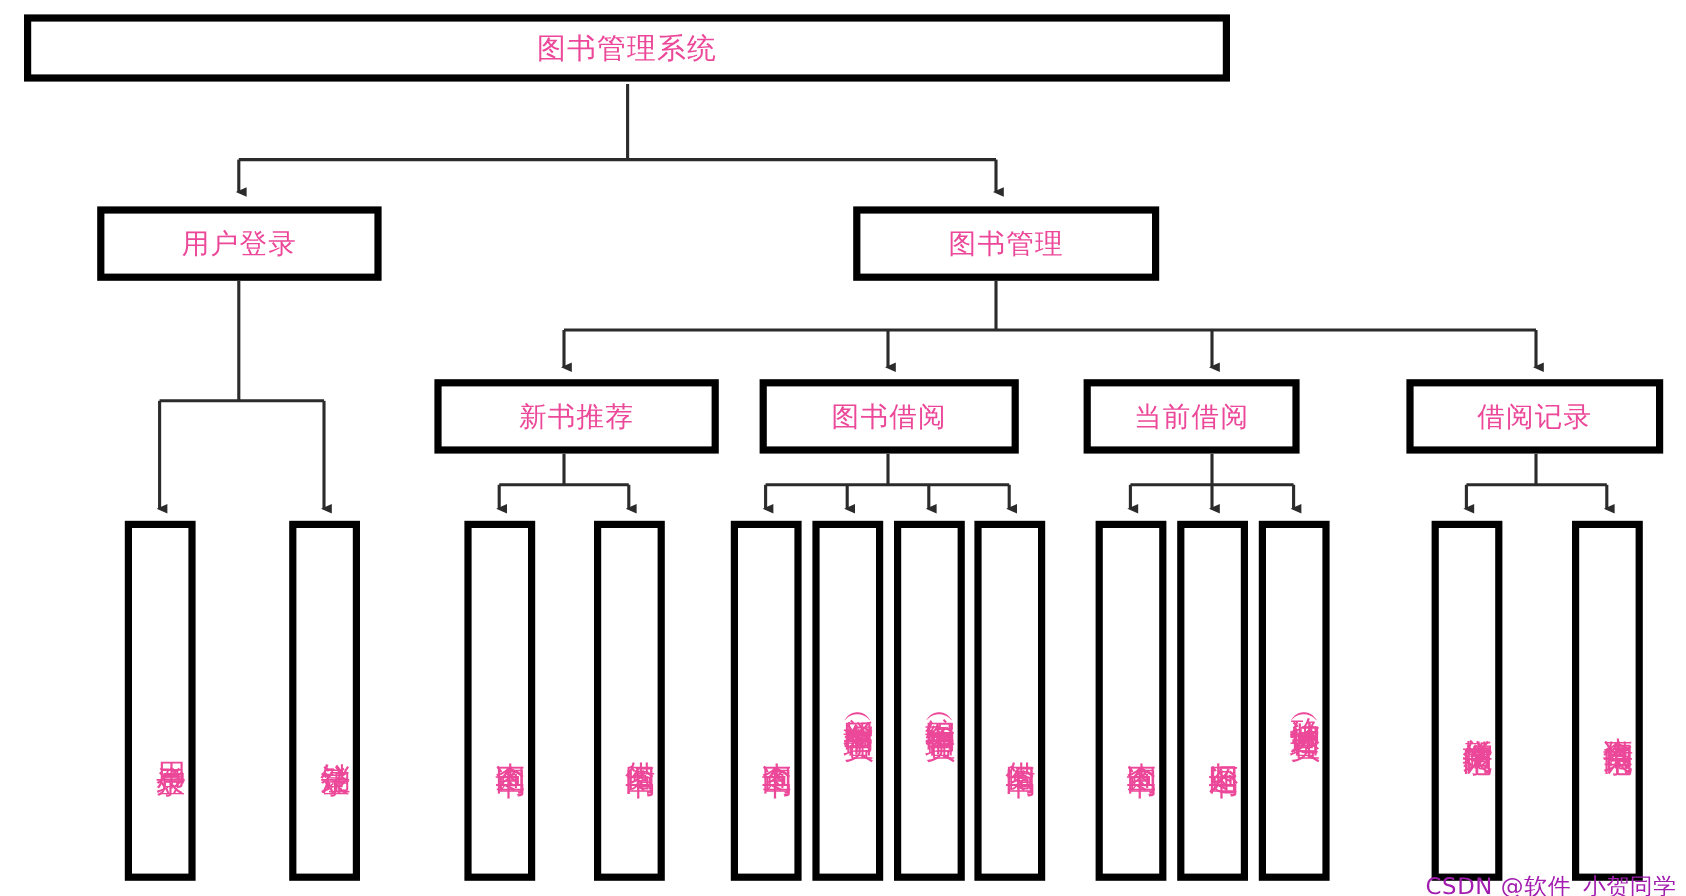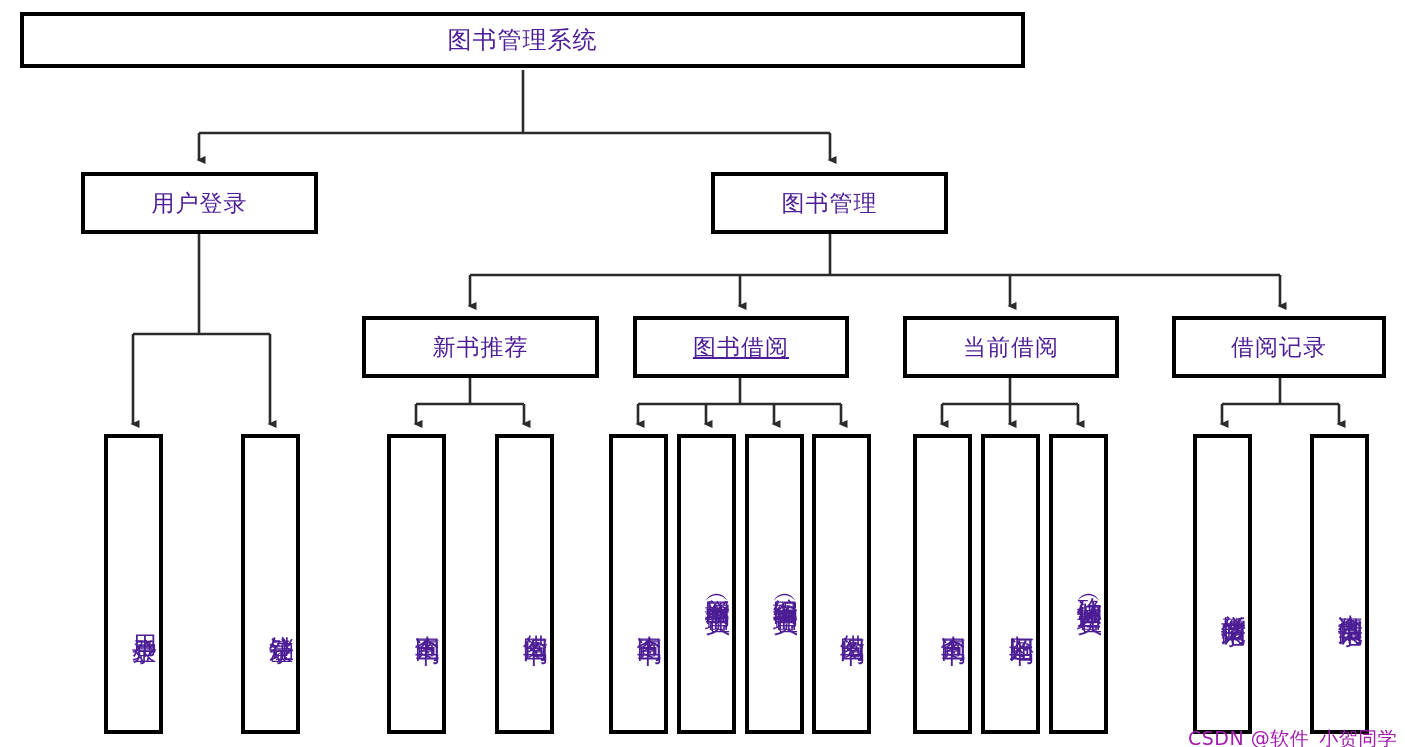--- a/index.html
+++ b/index.html
@@ -23,25 +23,25 @@
     left: 0;
     top: 0;
     width: 1405px;
     height: 747px;
     pointer-events: none;
   }
   .node {
     position: absolute;
     box-sizing: border-box;
     background: #ffffff;
-    border: 4px solid #000000;
+    border: 6px solid #000000;
     display: flex;
     align-items: center;
     justify-content: center;
-    color: #4c1d95;
+    color: #ec4899;
   }
   .node.h {
     font-size: 23px;
     letter-spacing: 1px;
   }
   .node.root {
     font-size: 24px;
   }
   .node.v {
     writing-mode: vertical-rl;
@@ -127,31 +127,31 @@
     </g>
   </svg>
 
   <div class="node h root" style="left:20px; top:12px; width:1005px; height:56px;">
     <span>图书管理系统</span>
   </div>
 
   <div class="node h" style="left:81px; top:172px; width:237px; height:62px;">
     <span>用户登录</span>
   </div>
-  <div class="node h" style="left:711px; top:172px; width:237px; height:62px;text-align:center;">
+  <div class="node h" style="left:711px; top:172px; width:255px; height:62px;text-align:center;">
     <span>图书管理</span>
   </div>
 
   <div class="node h" style="left:362px; top:316px; width:237px; height:62px;">
     <span>新书推荐</span>
   </div>
-  <div class="node h" style="left:633px; top:316px; width:216px; height:62px;text-decoration:underline;">
+  <div class="node h" style="left:633px; top:316px; width:216px; height:62px;">
     <span>图书借阅</span>
   </div>
-  <div class="node h" style="left:903px; top:316px; width:216px; height:62px;">
+  <div class="node h" style="left:903px; top:316px; width:180px; height:62px;">
     <span>当前借阅</span>
   </div>
   <div class="node h" style="left:1172px; top:316px; width:214px; height:62px;">
     <span>借阅记录</span>
   </div>
 
   <div class="node v" style="left:104px; top:434px; width:59px; height:300px; padding-top:70px;">
     <span class="vtext">用户登录</span>
   </div>
   <div class="node v" style="left:241px; top:434px; width:59px; height:300px; padding-top:70px;">

